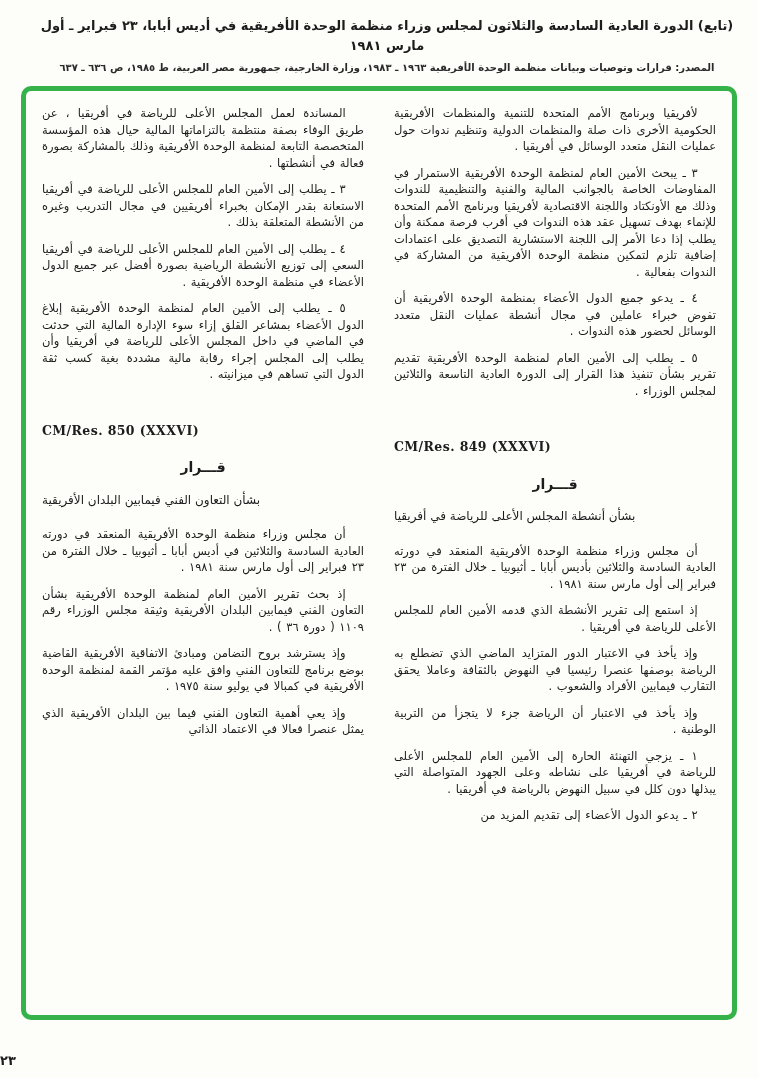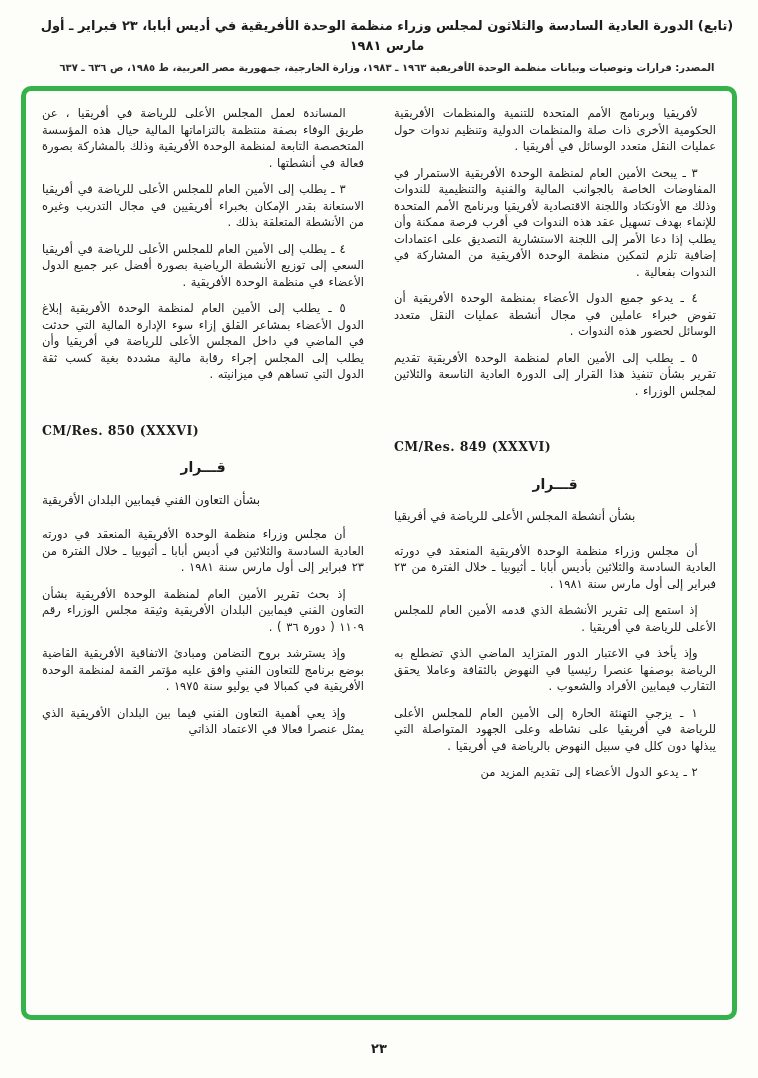--- a/index.html
+++ b/index.html
@@ -87,24 +87,24 @@
   }
   .blk.res-subject {
     text-align: left;
     font-weight: normal;
     font-size: 12px;
     margin-bottom: 18px;
     text-indent: 0;
   }
   .page-number {
     position: absolute;
-    bottom: 22px;
+    bottom: 10px;
     left: 0;
     right: 0;
-    text-align: center;
+    text-align: left;
     font-size: 13px;
     font-weight: bold;
   }
 </style>
 </head>
 <body>
 
 <div class="page">
 
   <header class="page-header">
@@ -118,20 +118,21 @@
           <div class="blk p">لأفريقيا وبرنامج الأمم المتحدة للتنمية والمنظمات الأفريقية الحكومية الأخرى ذات صلة والمنظمات الدولية وتنظيم ندوات حول عمليات النقل متعدد الوسائل في أفريقيا .</div>
           <div class="blk p">٣ ـ يبحث الأمين العام لمنظمة الوحدة الأفريقية الاستمرار في المفاوضات الخاصة بالجوانب المالية والفنية والتنظيمية للندوات وذلك مع الأونكتاد واللجنة الاقتصادية لأفريقيا وبرنامج الأمم المتحدة للإنماء بهدف تسهيل عقد هذه الندوات في أقرب فرصة ممكنة وأن يطلب إذا دعا الأمر إلى اللجنة الاستشارية التصديق على اعتمادات إضافية تلزم لتمكين منظمة الوحدة الأفريقية من المشاركة في الندوات بفعالية .</div>
           <div class="blk p">٤ ـ يدعو جميع الدول الأعضاء بمنظمة الوحدة الأفريقية أن تفوض خبراء عاملين في مجال أنشطة عمليات النقل متعدد الوسائل لحضور هذه الندوات .</div>
           <div class="blk p">٥ ـ يطلب إلى الأمين العام لمنظمة الوحدة الأفريقية تقديم تقرير بشأن تنفيذ هذا القرار إلى الدورة العادية التاسعة والثلاثين لمجلس الوزراء .</div>
           <div class="blk res-id" dir="ltr">CM/Res. 849 (XXXVI)</div>
           <div class="blk res-title">قـــرار</div>
           <div class="blk res-subject">بشأن أنشطة المجلس الأعلى للرياضة في أفريقيا</div>
           <div class="blk p">أن مجلس وزراء منظمة الوحدة الأفريقية المنعقد في دورته العادية السادسة والثلاثين بأديس أبابا ـ أثيوبيا ـ خلال الفترة من ٢٣ فبراير إلى أول مارس سنة ١٩٨١ .</div>
           <div class="blk p">إذ استمع إلى تقرير الأنشطة الذي قدمه الأمين العام للمجلس الأعلى للرياضة في أفريقيا .</div>
           <div class="blk p">وإذ يأخذ في الاعتبار الدور المتزايد الماضي الذي تضطلع به الرياضة بوصفها عنصرا رئيسيا في النهوض بالثقافة وعاملا يحقق التقارب فيمابين الأفراد والشعوب .</div>
+          <div class="blk p">وإذ يأخذ في الاعتبار أن الرياضة جزء لا يتجزأ من التربية الوطنية .</div>
           <div class="blk p">١ ـ يزجي التهنئة الحارة إلى الأمين العام للمجلس الأعلى للرياضة في أفريقيا على نشاطه وعلى الجهود المتواصلة التي يبذلها دون كلل في سبيل النهوض بالرياضة في أفريقيا .</div>
           <div class="blk p">٢ ـ يدعو الدول الأعضاء إلى تقديم المزيد من</div>
         </div>
       <div class="col">
           <div class="blk p">المساندة لعمل المجلس الأعلى للرياضة في أفريقيا ، عن طريق الوفاء بصفة منتظمة بالتزاماتها المالية حيال هذه المؤسسة المتخصصة التابعة لمنظمة الوحدة الأفريقية وذلك بالمشاركة بصورة فعالة في أنشطتها .</div>
           <div class="blk p">٣ ـ يطلب إلى الأمين العام للمجلس الأعلى للرياضة في أفريقيا الاستعانة بقدر الإمكان بخبراء أفريقيين في مجال التدريب وغيره من الأنشطة المتعلقة بذلك .</div>
           <div class="blk p">٤ ـ يطلب إلى الأمين العام للمجلس الأعلى للرياضة في أفريقيا السعي إلى توزيع الأنشطة الرياضية بصورة أفضل عبر جميع الدول الأعضاء في منظمة الوحدة الأفريقية .</div>
           <div class="blk p">٥ ـ يطلب إلى الأمين العام لمنظمة الوحدة الأفريقية إبلاغ الدول الأعضاء بمشاعر القلق إزاء سوء الإدارة المالية التي حدثت في الماضي في داخل المجلس الأعلى للرياضة في أفريقيا وأن يطلب إلى المجلس إجراء رقابة مالية مشددة بغية كسب ثقة الدول التي تساهم في ميزانيته .</div>
           <div class="blk res-id" dir="ltr">CM/Res. 850 (XXXVI)</div>
           <div class="blk res-title">قـــرار</div>

